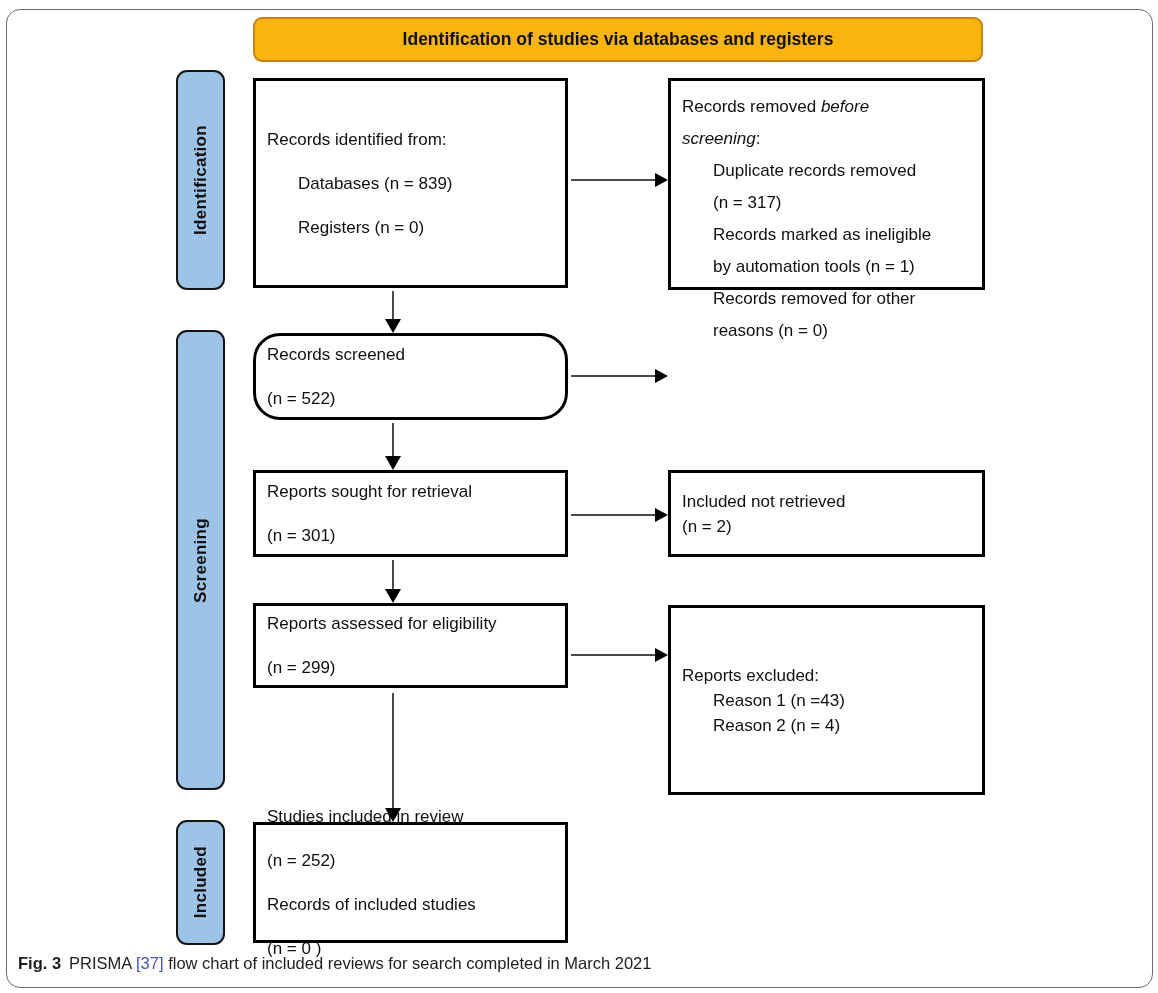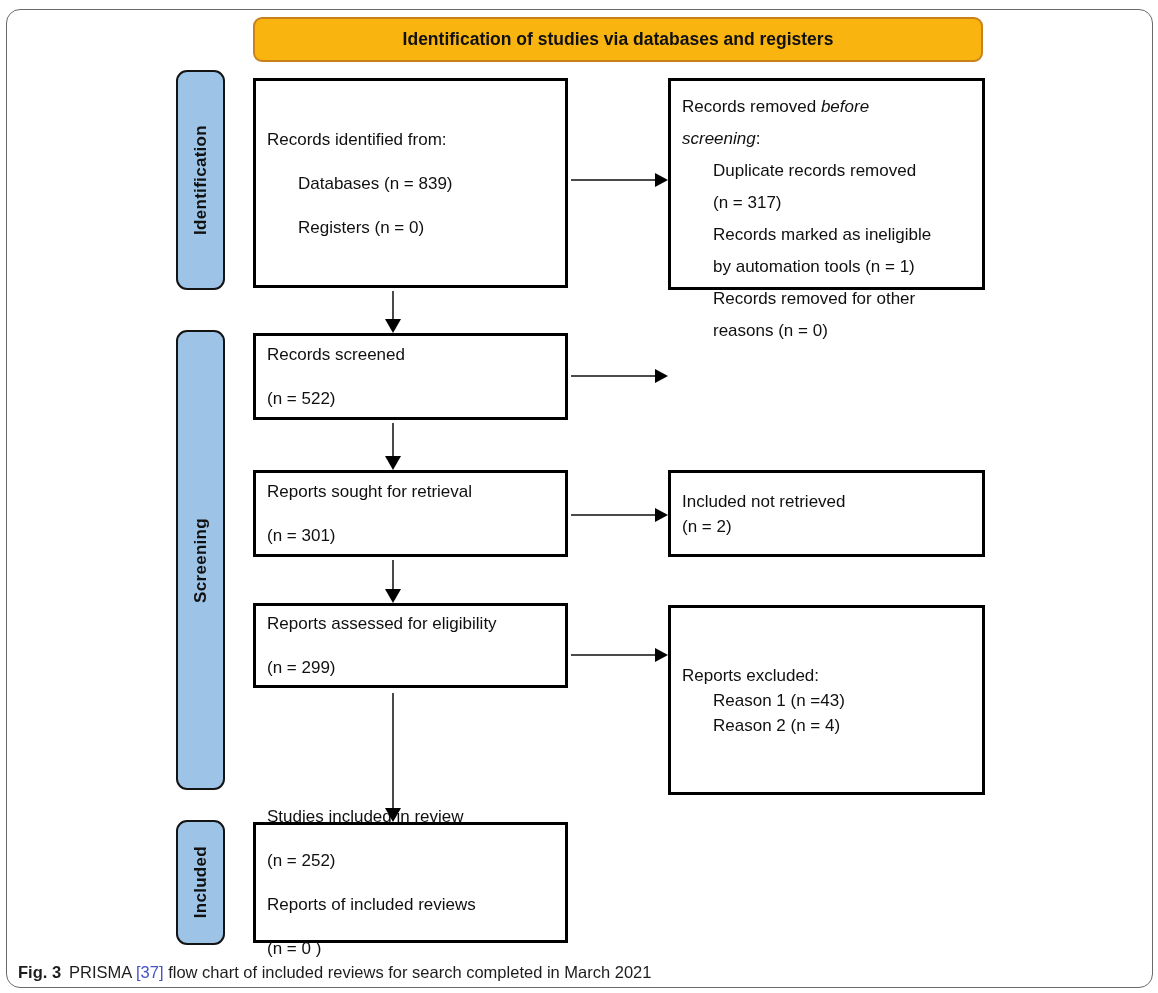--- a/index.html
+++ b/index.html
@@ -80,21 +80,21 @@
     color:#101010;
   }
   .fbox .bline{ white-space:nowrap; }
   .fbox .ind{ padding-left:31px; }
   .it{ font-style:italic; }
   .top-align{ justify-content:flex-start; padding-top:13px;gap:7px; }
   .col-left{ left:253px; width:315px;gap:19px; }
   .col-right{ left:668px; width:317px; }
   .box-identified{ top:78px; height:210px; }
   .box-removed{ top:78px; height:212px; }
-  .box-screened{ top:333px; height:87px; }
+  .box-screened{ top:333px; height:87px;border-radius:27px; }
   .box-rec-excluded{ top:333px; height:87px; }
   .box-sought{ top:470px; height:87px; }
   .box-not-retrieved{ top:470px; height:87px; }
   .box-assessed{ top:603px; height:85px; }
   .box-rep-excluded{ top:605px; height:190px; }
   .box-included{ top:822px; height:121px; }
   
   .arrow-h{
     position:absolute;
     height:0;
@@ -130,21 +130,20 @@
   .av1{ left:392px; top:291px; height:28px; }
   .av2{ left:392px; top:423px; height:33px; }
   .av3{ left:392px; top:560px; height:29px; }
   .av4{ left:392px; top:693px; height:115px; }
   
   .caption{
     position:absolute;
     left:18px; top:954px;
     font-size:16.5px;
     color:#1d1d1d;
-    margin-top:9px;
   }
   .caption .fig-bold{
     font-weight:bold;
     margin-right:8px;
   }
   .caption .ref{
     color:var(--ref-link);
     text-decoration:none;
     cursor:pointer;
   }
@@ -205,21 +204,21 @@
   </div>
   <div class="fbox col-right box-rep-excluded">
     <div class="bline">Reports excluded:</div>
     <div class="bline ind">Reason 1 (n =43)</div>
     <div class="bline ind">Reason 2 (n = 4)</div>
   </div>
 
   <div class="fbox col-left box-included">
     <div class="bline">Studies included in review</div>
     <div class="bline">(n = 252)</div>
-    <div class="bline">Reports of included reviews</div>
+    <div class="bline">Records of included studies</div>
     <div class="bline">(n = 0 )</div>
   </div>
 
   <div class="arrow-h ah1"></div>
   <div class="arrow-h ah2"></div>
   <div class="arrow-h ah3"></div>
   <div class="arrow-h ah4"></div>
   <div class="arrow-v av1"></div>
   <div class="arrow-v av2"></div>
   <div class="arrow-v av3"></div>

